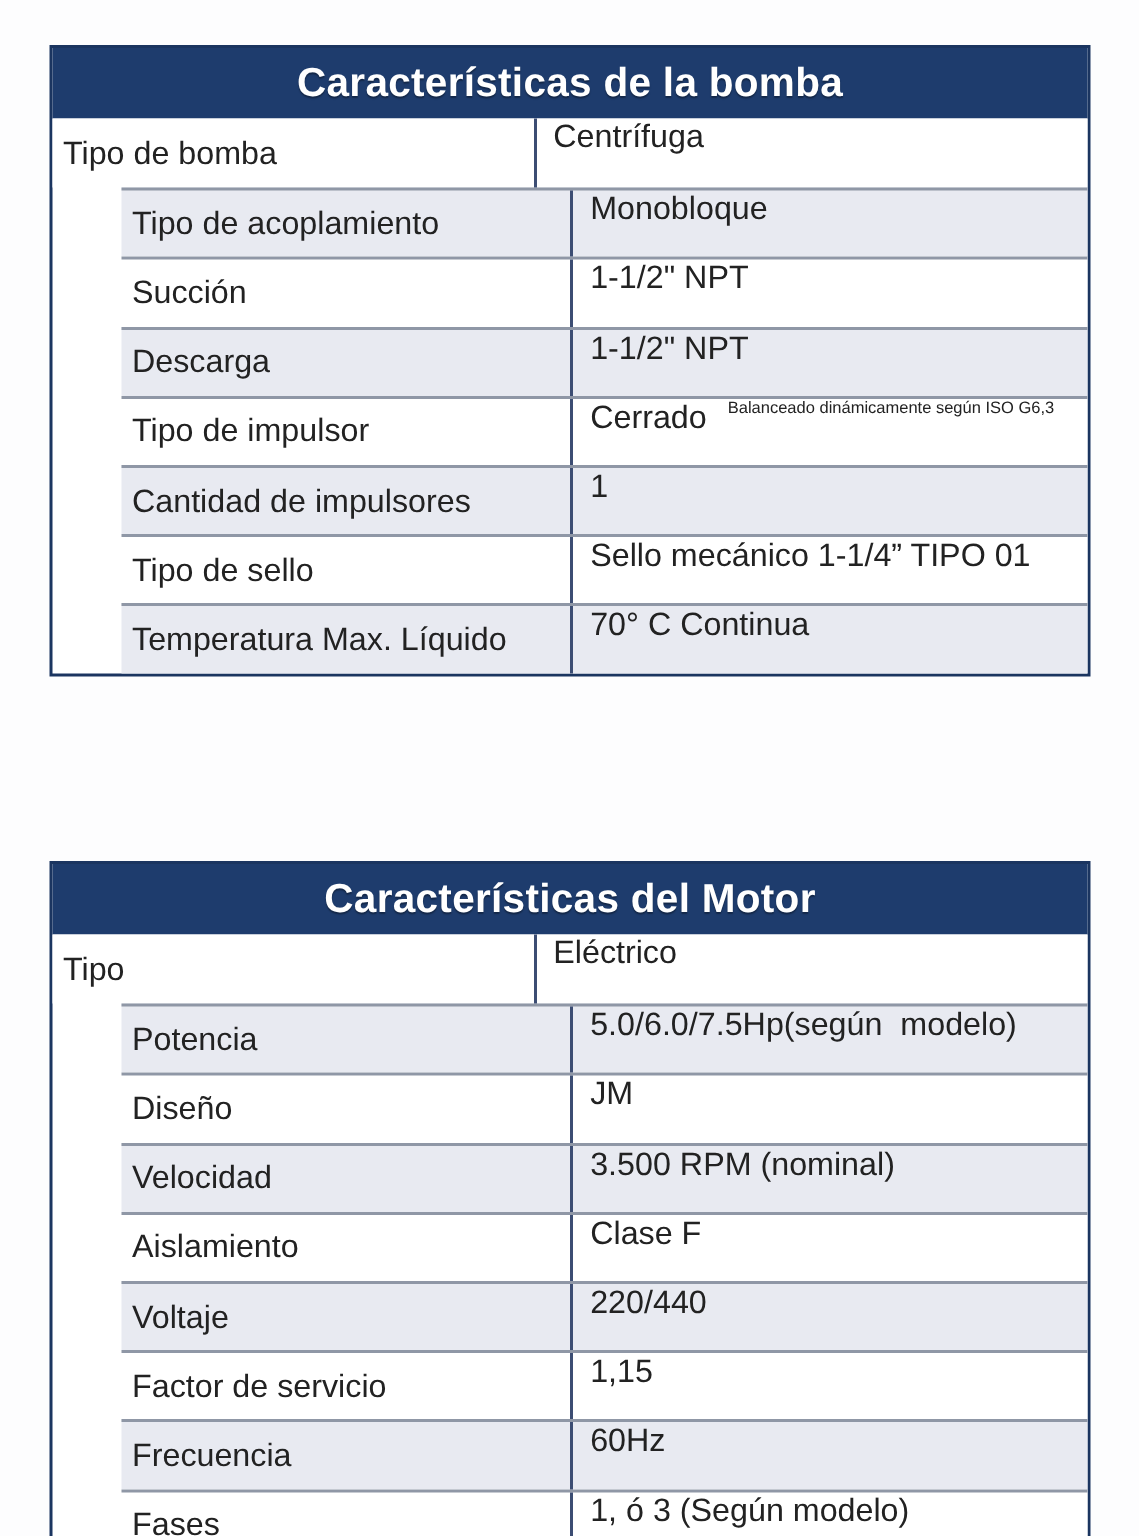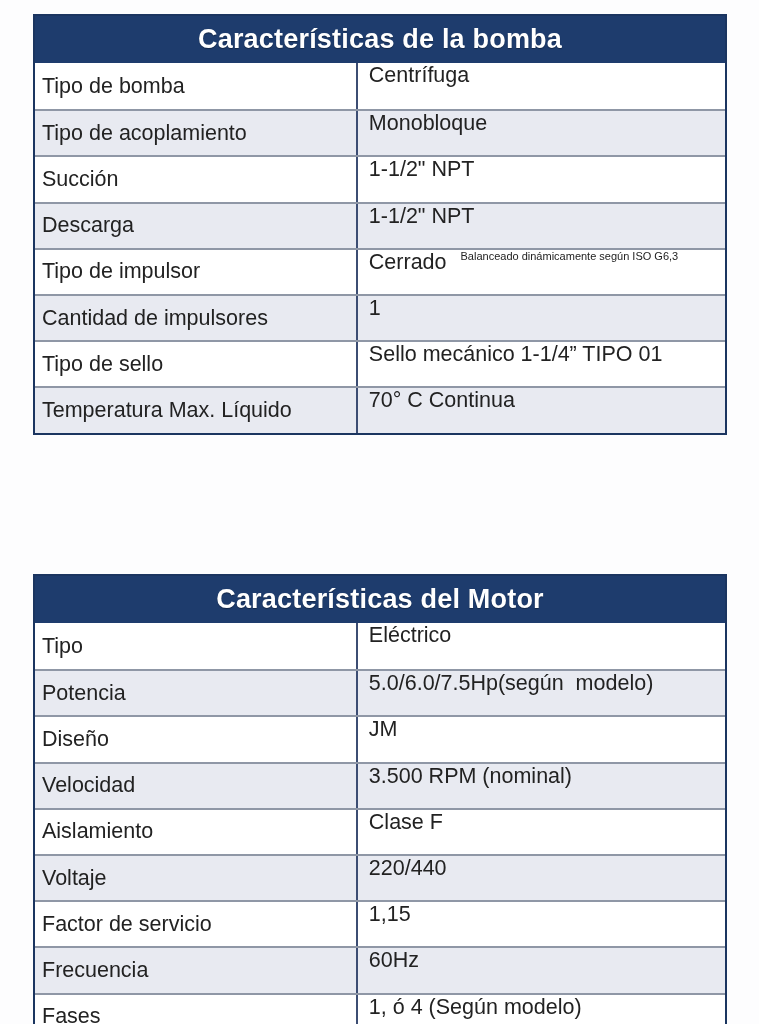--- a/index.html
+++ b/index.html
@@ -16,21 +16,21 @@
     overflow: hidden;
   }
   .spec-table {
     position: absolute;
     left: 33px;
     width: 694px;
     border: 2px solid var(--border-outer);
     background: #ffffff;
     box-sizing: border-box;
   }
-  #table-0 { top: 14px; }
+  #table-0 { top: 30px; }
   #table-1 { top: 574px; }
   .table-header {
     height: 47px;
     background: var(--header-bg);
     color: var(--header-text);
     display: flex;
     align-items: center;
     justify-content: center;
     font-size: 27px;
     font-weight: bold;
@@ -38,21 +38,21 @@
     text-shadow: 0 1px 1px rgba(0,0,0,0.35);
   }
   .row {
     display: flex;
     height: 46.2px;
     box-sizing: border-box;
     align-items: stretch;
     background: var(--row-bg);
   }
   .row.alt { background: var(--row-alt-bg); }
-  .row + .row { border-top: 2px solid var(--divider); }
+  .row + .row { border-top: 2px solid var(--divider); margin-left: 46px; }
   .cell-label {
     width: 46.5%;
     box-sizing: border-box;
     display: flex;
     align-items: center;
     padding-left: 7px;
     padding-right: 6px;
     color: var(--text);
     font-size: 21.5px;
   }
@@ -247,20 +247,20 @@
       <span class="value-text">60Hz</span>
 
     </div>
   </div>
 
   <div class="row">
     <div class="cell-label">
       <span class="label-text">Fases</span>
     </div>
     <div class="cell-value">
-      <span class="value-text">1, ó 4 (Según modelo)</span>
+      <span class="value-text">1, ó 3 (Según modelo)</span>
 
     </div>
   </div>
 </div>
   </div>
 
 </div>
 
 </body></html>

